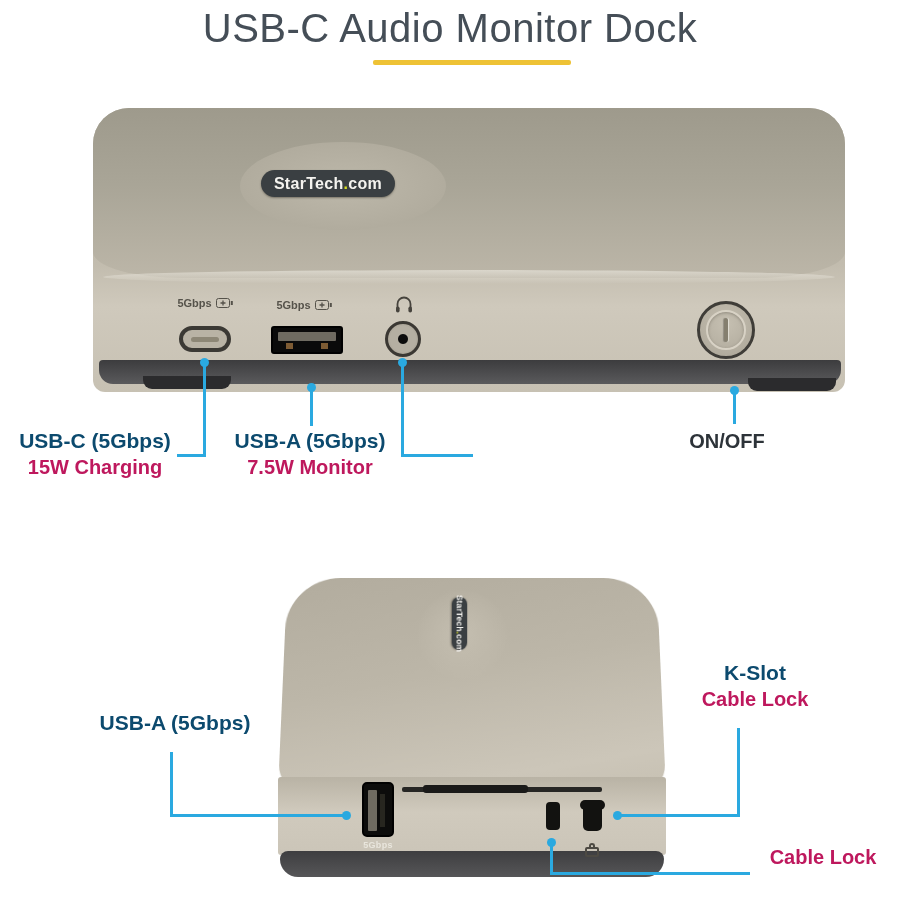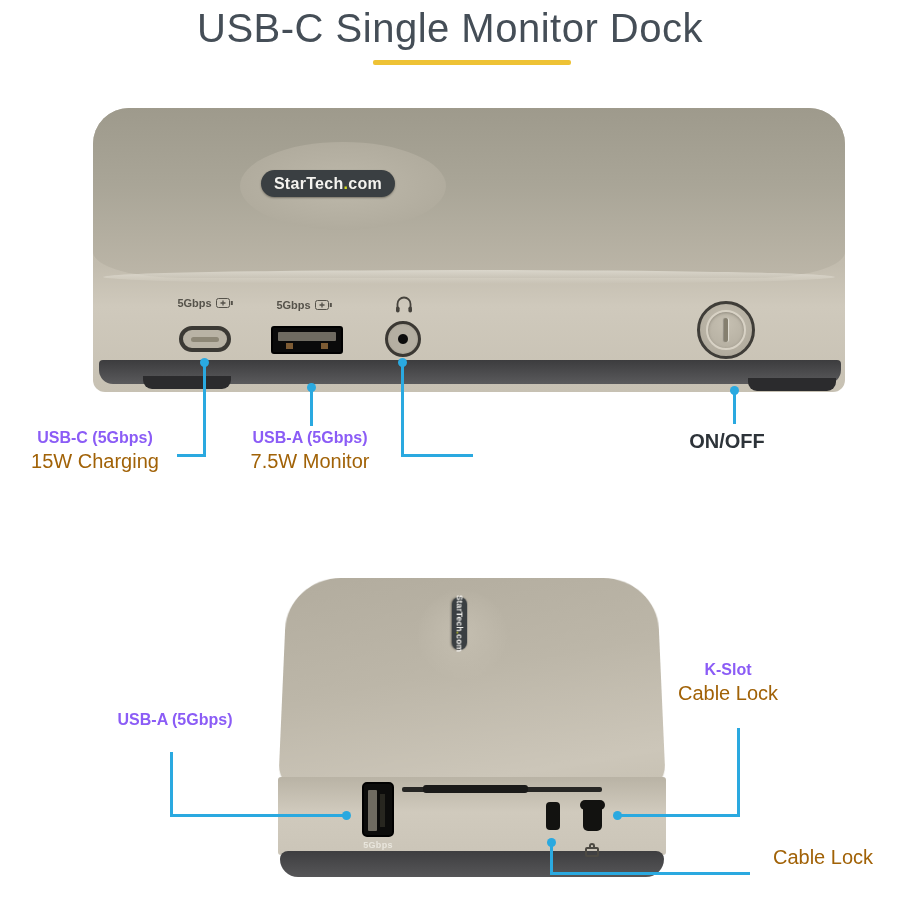--- a/index.html
+++ b/index.html
@@ -9,22 +9,22 @@
   
   .page-title{position:absolute;left:0;top:6px;width:900px;text-align:center;
               font-size:40px;font-weight:400;letter-spacing:.5px;color:#454e57;}
   .title-underline{position:absolute;left:373px;top:60px;width:198px;height:5px;
                    background:#eec235;border-radius:2px;}
 
   
   .co{position:absolute;background:#2aa9e0;}
   .co-dot{position:absolute;width:9px;height:9px;border-radius:50%;background:#2aa9e0;}
   .lbl{position:absolute;text-align:center;}
-  .lbl .l1{font-size:16px;font-weight:700;color:#8b5cf6;line-height:1.25;}
-  .lbl .l2{font-size:20px;font-weight:400;color:#a16207;line-height:1.3;}
+  .lbl .l1{font-size:21px;font-weight:700;color:#0c4a6e;line-height:1.25;}
+  .lbl .l2{font-size:20px;font-weight:700;color:#be185d;line-height:1.3;}
   .lbl .l2.dark{font-weight:700;color:#2d3339;}
 
   
   .dock-front{position:absolute;left:93px;top:108px;width:752px;height:284px;}
   .df-body{position:absolute;inset:0;border-radius:36px 36px 12px 12px;
            background:linear-gradient(180deg,#b6b0a2 0%,#c2bcae 55%,#cfc9bc 70%,#c7c1b3 100%);}
   .df-topface{position:absolute;left:0;right:0;top:0;height:170px;
               border-radius:36px 36px 90px 90px / 36px 36px 26px 26px;
               background:linear-gradient(180deg,#9e9a8c 0%,#a9a597 45%,#bcb6a8 100%);}
   .df-edge{position:absolute;left:10px;right:10px;top:162px;height:14px;border-radius:50%;
@@ -91,21 +91,21 @@
   .lock-icon{position:absolute;left:307px;top:282px;width:14px;height:10px;box-sizing:border-box;
              border:2px solid #4d4a43;border-radius:2px;}
   .lock-icon::before{content:"";position:absolute;left:2px;top:-6px;width:6px;height:6px;box-sizing:border-box;
                      border:2px solid #4d4a43;border-bottom:none;border-radius:5px 5px 0 0;}
 </style>
 </head>
 <body>
 
 <div id="canvas">
 
-  <div class="page-title">USB-C Single Monitor Dock</div>
+  <div class="page-title">USB-C Audio Monitor Dock</div>
   <div class="title-underline"></div>
 
   <div class="dock-front">
     <div class="df-body"></div>
     <div class="df-topface"></div>
     <div class="df-edge"></div>
     <div class="df-recess"></div>
     <div class="logo-pill df-logo">
       <span>StarTech</span>
         <span class="dot">.</span>
@@ -207,21 +207,21 @@
   <div class="co" style="left:618px;top:814px;width:122px;height:3px;"></div>
   <div class="co" style="left:737px;top:728px;width:3px;height:89px;"></div>
 
   <div class="co-dot" style="left:547px;top:838px;"></div>
   <div class="co" style="left:550px;top:843px;width:3px;height:32px;"></div>
   <div class="co" style="left:550px;top:872px;width:200px;height:3px;"></div>
 
   <div class="lbl" style="left:88px;top:710px;width:174px;">
     <div class="l1">USB-A (5Gbps)</div>
   </div>
-  <div class="lbl" style="left:658px;top:660px;width:140px;">
+  <div class="lbl" style="left:685px;top:660px;width:140px;">
     <div class="l1">K-Slot</div>
     <div class="l2">Cable Lock</div>
   </div>
   <div class="lbl" style="left:753px;top:844px;width:140px;">
     <div class="l2">Cable Lock</div>
   </div>
 
 </div>
 
 </body></html>

